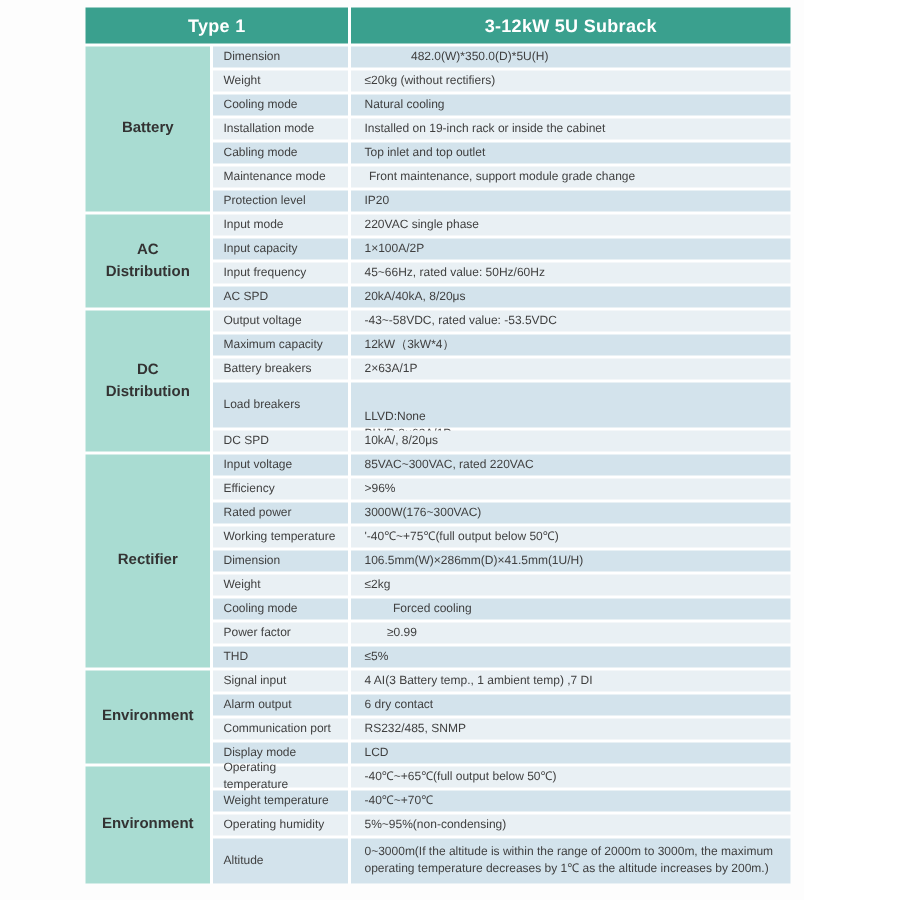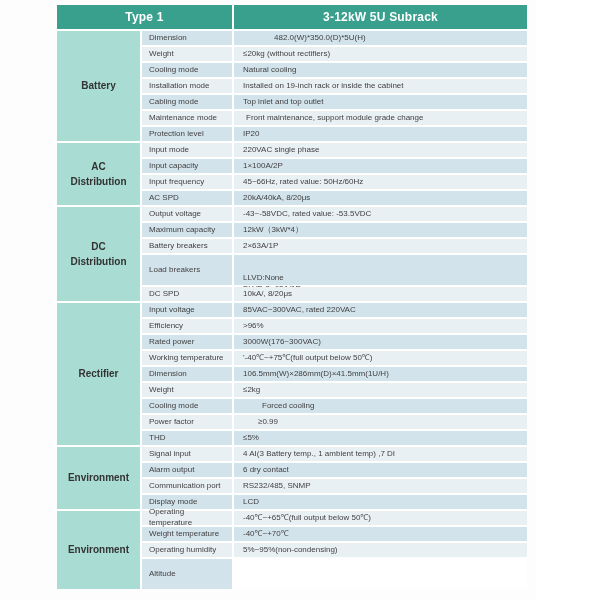--- a/index.html
+++ b/index.html
@@ -145,14 +145,15 @@
       <div class="param dark" style="grid-area: 31 / 2 / span 1;">Display mode</div>
       <div class="val dark" style="grid-area: 31 / 3 / span 1;">LCD</div>
       <div class="cat" style="grid-area: 32 / 1 / span 5;">Environment</div>
       <div class="param light" style="grid-area: 32 / 2 / span 1;">Operating temperature</div>
       <div class="val light" style="grid-area: 32 / 3 / span 1;">-40℃~+65℃(full output below 50℃)</div>
       <div class="param dark" style="grid-area: 33 / 2 / span 1;">Weight temperature</div>
       <div class="val dark" style="grid-area: 33 / 3 / span 1;">-40℃~+70℃</div>
       <div class="param light" style="grid-area: 34 / 2 / span 1;">Operating humidity</div>
       <div class="val light" style="grid-area: 34 / 3 / span 1;">5%~95%(non-condensing)</div>
       <div class="param dark" style="grid-area: 35 / 2 / span 2;">Altitude</div>
+      <div class="val dark" style="grid-area: 35 / 3 / span 2;">0~3000m(If the altitude is within the range of 2000m to 3000m, the maximum operating temperature decreases by 1℃ as the altitude increases by 200m.)</div>
     </div>
 </div>
 
 </body></html>

